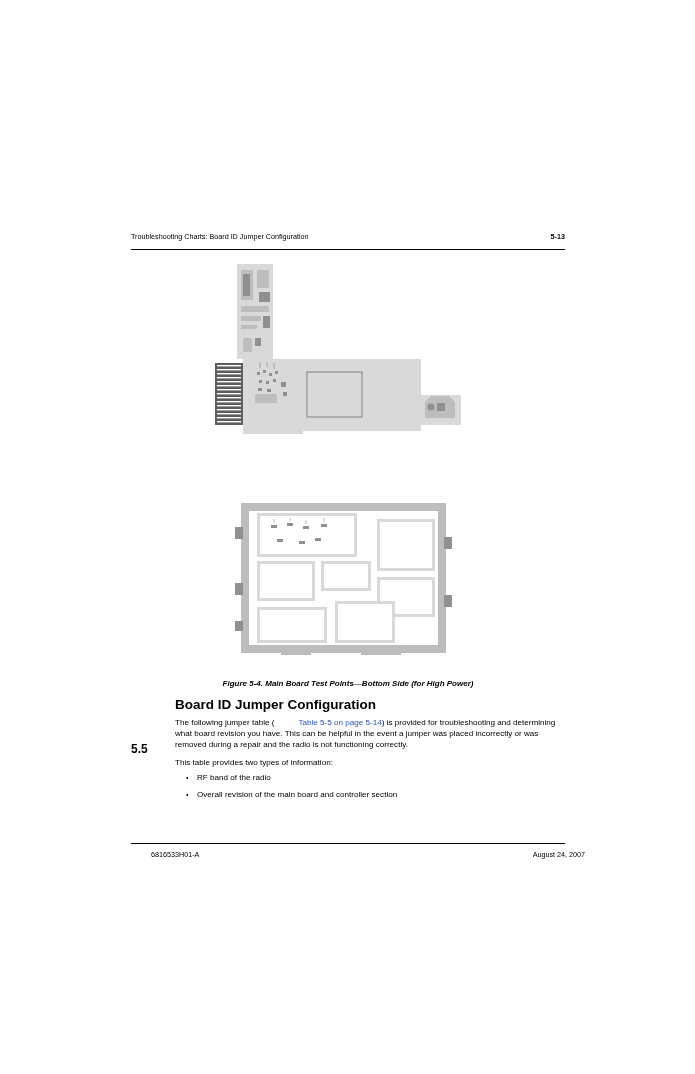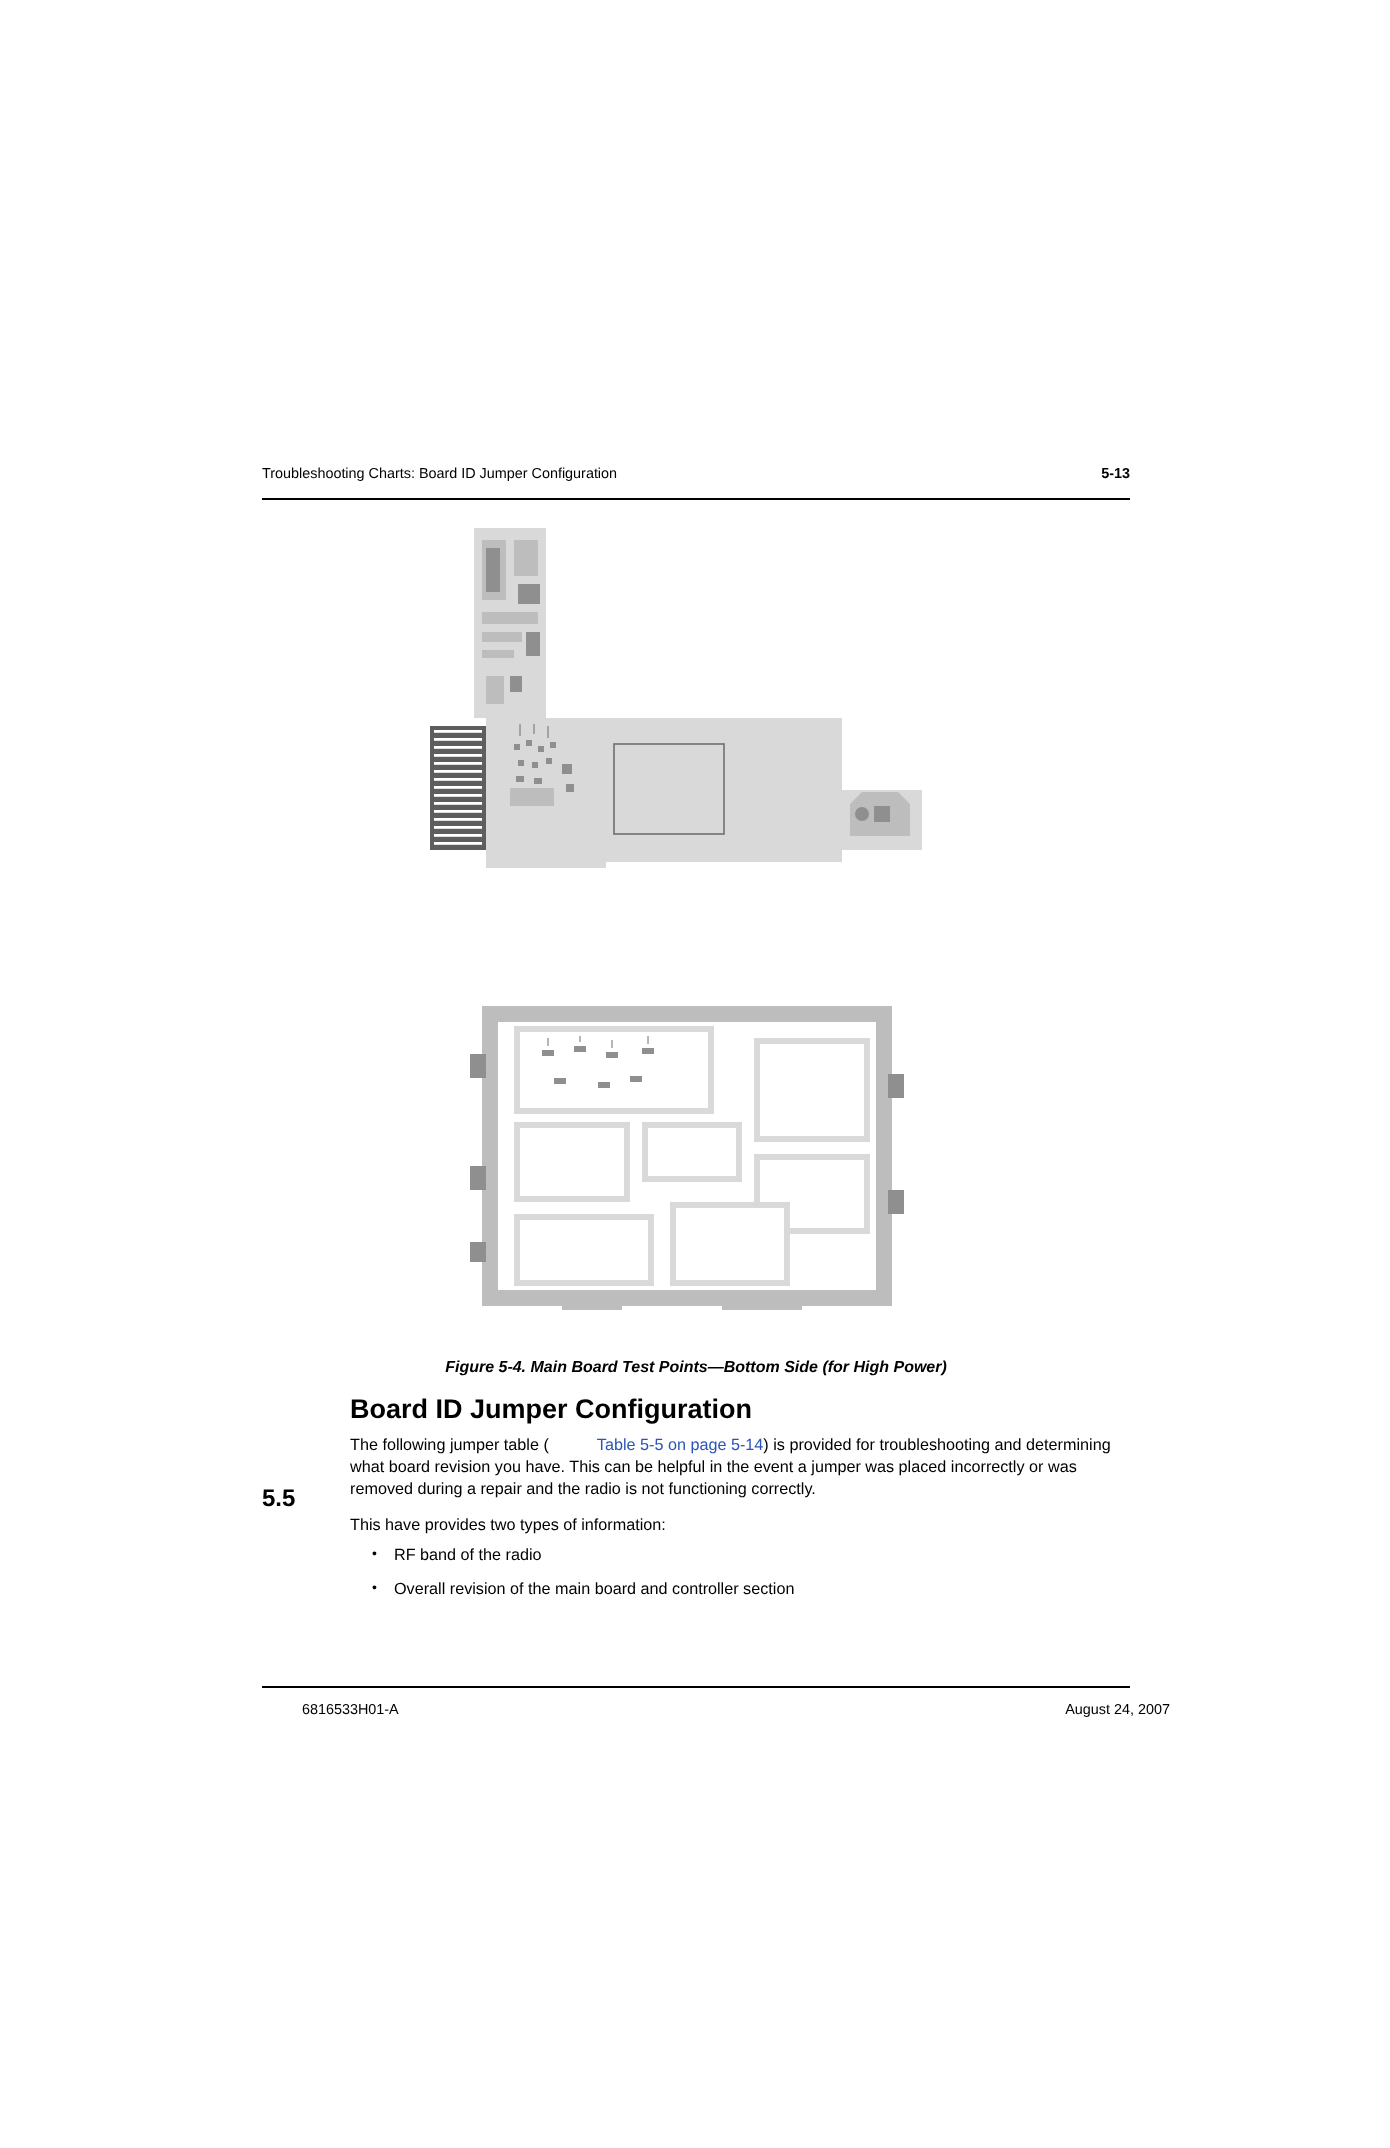--- a/index.html
+++ b/index.html
@@ -314,21 +314,21 @@
     </svg>
   </div>
 
   <div class="fig-caption" id="fig4-caption"><span class="num">Figure 5-4.</span><span> Main Board Test Points—Bottom Side (for High Power)</span></div>
 
   <div class="sec-num">5.5</div>
   <div class="sec-title">Board ID Jumper Configuration</div>
 
   <div class="body-p" id="para1"><span>The following jumper table (</span><span class="link">Table 5-5 on page 5-14</span><span>) is provided for troubleshooting and determining what board revision you have. This can be helpful in the event a jumper was placed incorrectly or was removed during a repair and the radio is not functioning correctly.</span></div>
 
-  <div class="body-p" id="para2">This have provides two types of information:</div>
+  <div class="body-p" id="para2">This table provides two types of information:</div>
 
   <div class="bullets">
     <span class="bullet-row"><span class="dot">•</span><span>RF band of the radio</span></span>
     <span class="bullet-row"><span class="dot">•</span><span>Overall revision of the main board and controller section</span></span>
   </div>
 
   <div class="footer-rule"></div>
   <div class="footer">
     <div>6816533H01-A</div>
     <div>August 24, 2007</div>

